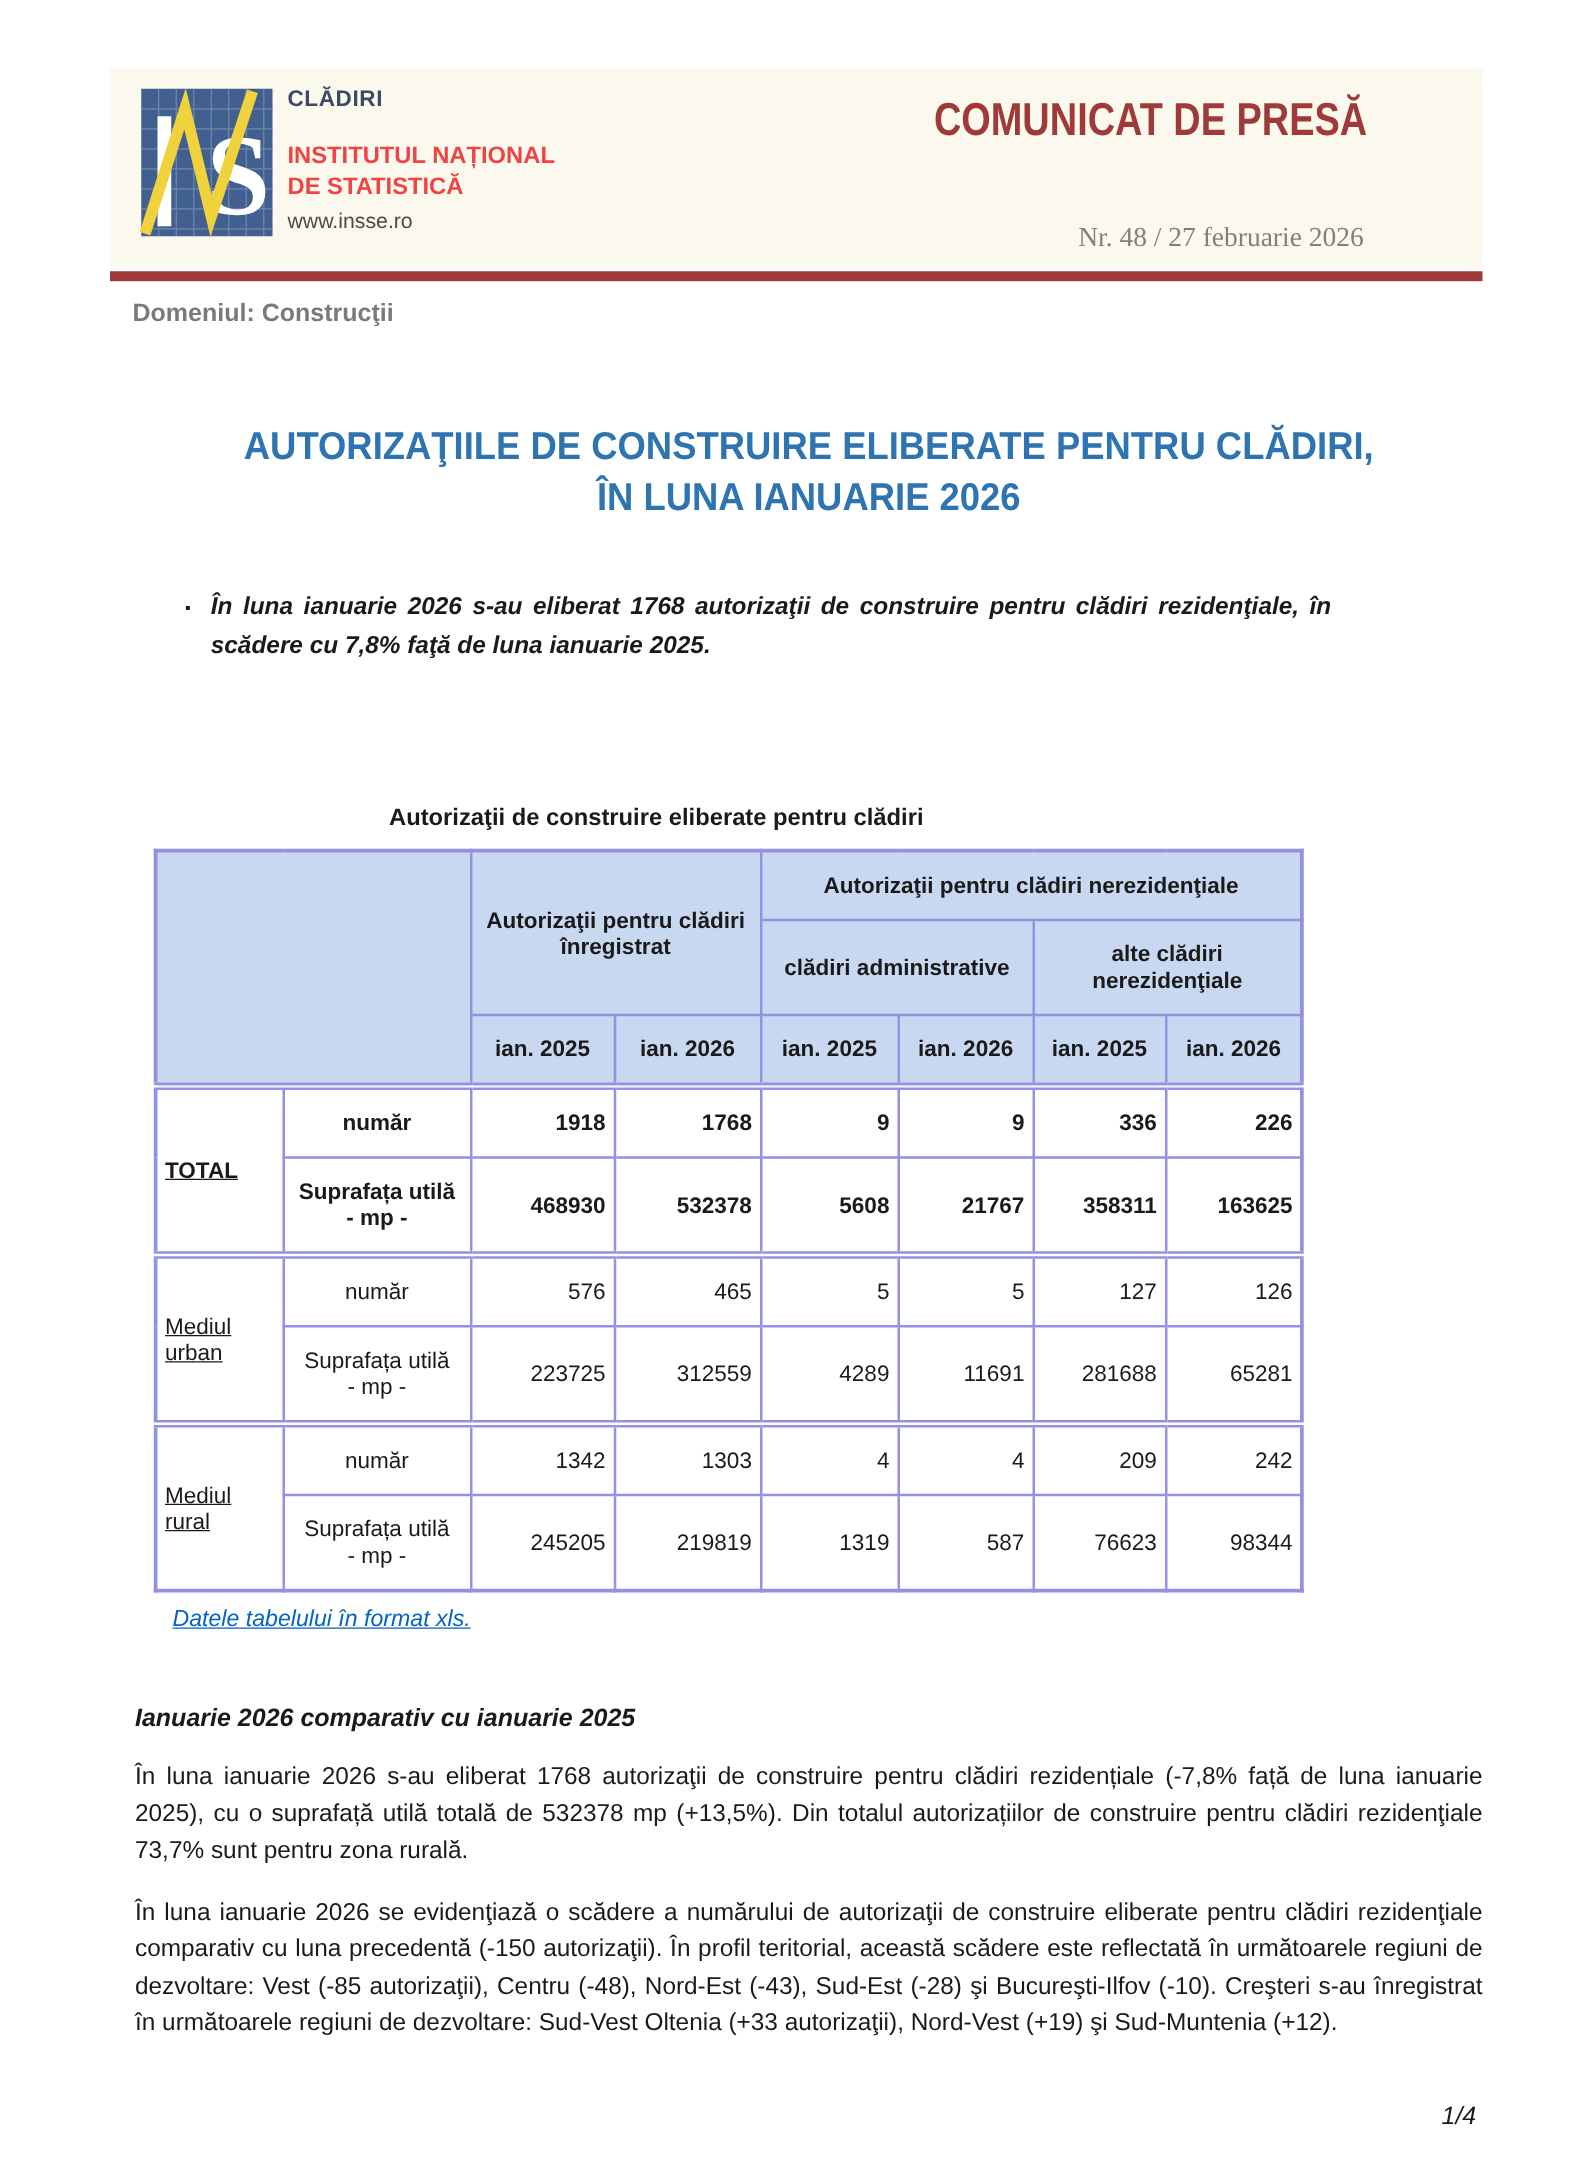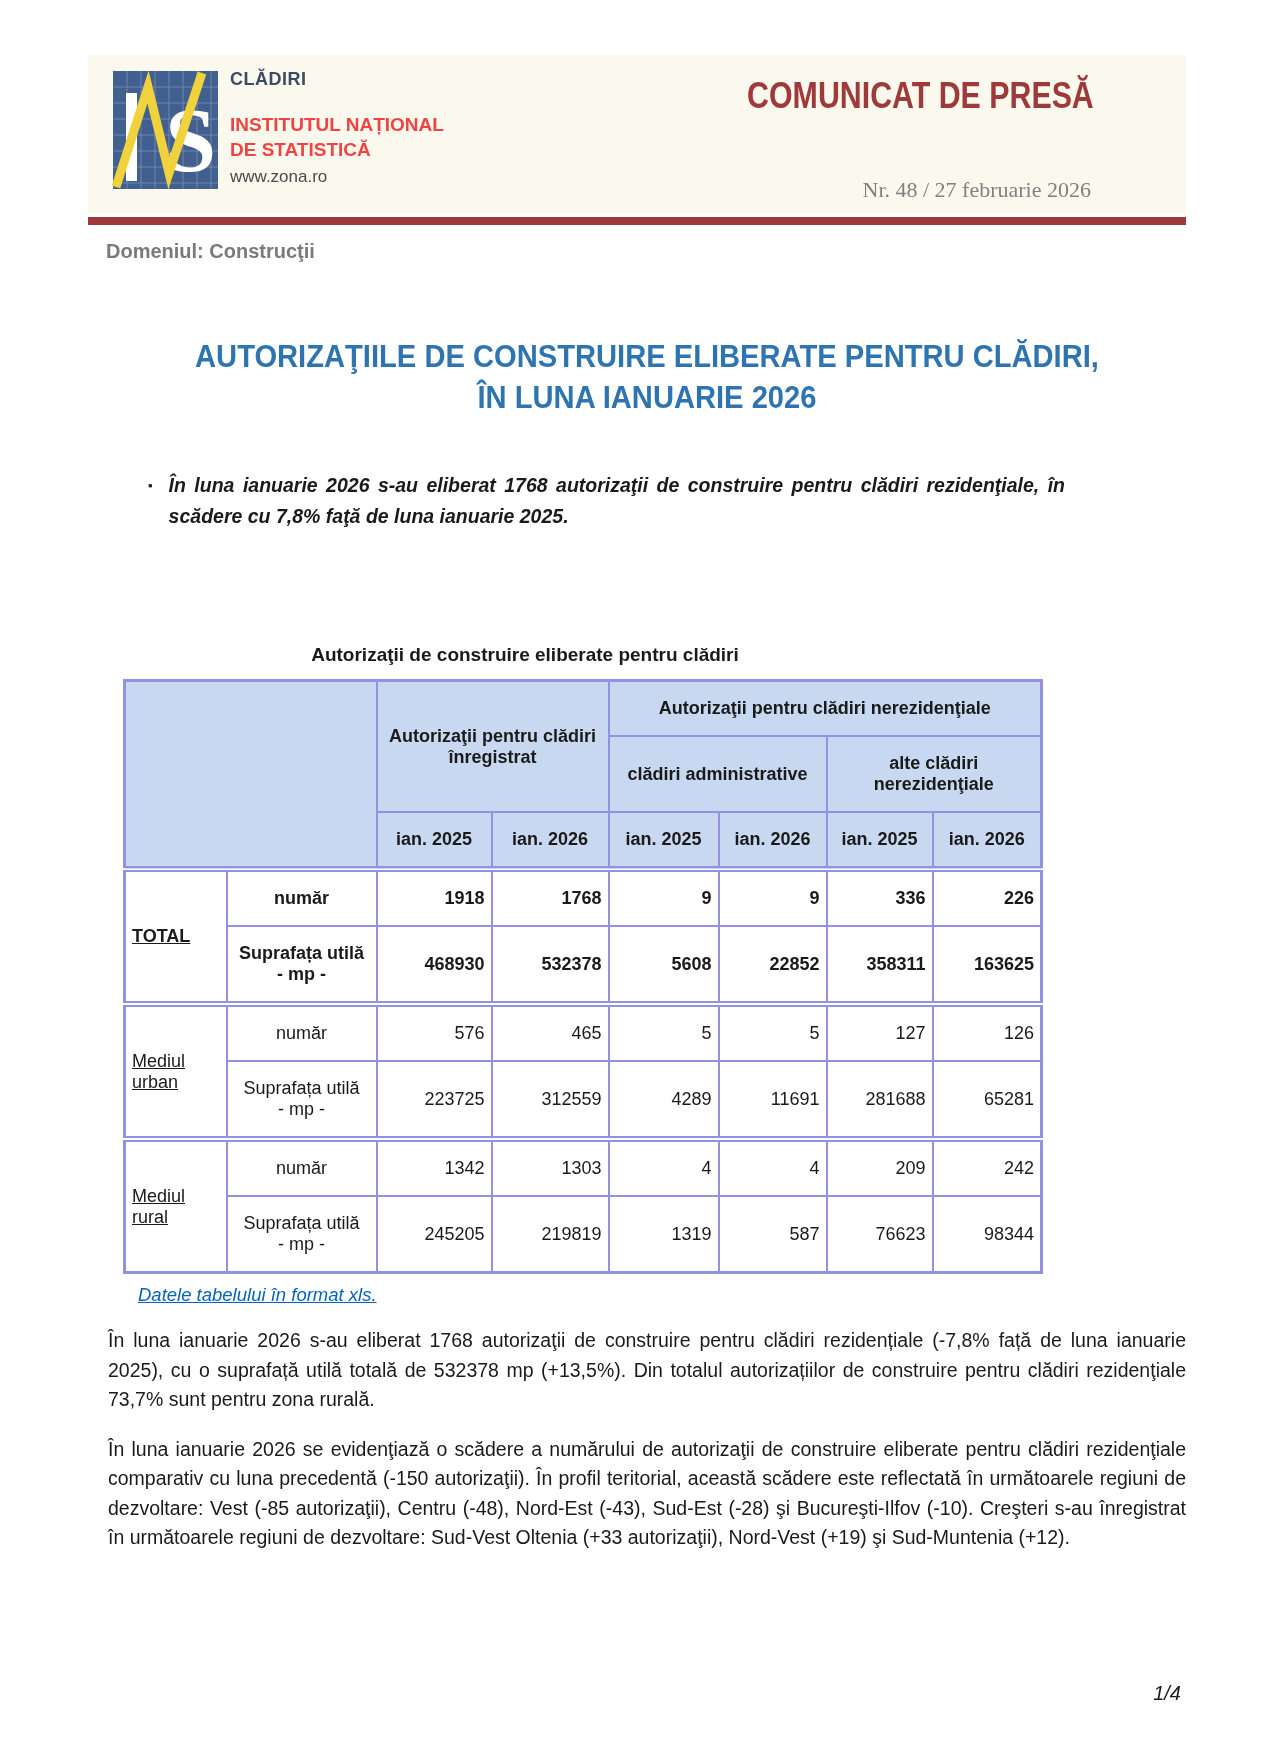--- a/index.html
+++ b/index.html
@@ -96,21 +96,21 @@
         <text x="52" y="100" font-family="Liberation Serif, serif" font-size="92" font-weight="bold" fill="#ffffff">S</text>
         <path d="M3 116 L35 16 L56 102 L89 2" fill="none" stroke="#f0d23c" stroke-width="9"></path>
       </svg>
     </div>
     <div class="logo-textcol">
       <div class="logo-country">CLĂDIRI</div>
       <div class="logo-inst">
         <div>INSTITUTUL NAȚIONAL</div>
         <div>DE STATISTICĂ</div>
       </div>
-      <div class="logo-site">www.zona.ro</div>
+      <div class="logo-site">www.insse.ro</div>
     </div>
     <div class="press-title">COMUNICAT DE PRESĂ</div>
     <div class="press-no">Nr. 48 / 27 februarie 2026</div>
   </div>
   <div class="red-rule"></div>
   <div class="domain">Domeniul: Construcţii</div>
 
   <div class="main">
 
     <div class="doc-title">
@@ -169,21 +169,21 @@
             <td class="num">226</td>
           </tr>
           <tr class="area-row bold-row">
             <td class="metric">
               <span>Suprafața utilă</span>
               <span class="area-l2">- mp -</span>
             </td>
             <td class="num">468930</td>
             <td class="num">532378</td>
             <td class="num">5608</td>
-            <td class="num">22852</td>
+            <td class="num">21767</td>
             <td class="num">358311</td>
             <td class="num">163625</td>
           </tr>
 
           <tr class="count-row group-start">
             <td class="rowlabel" rowspan="2">Mediul urban</td>
             <td class="metric">număr</td>
             <td class="num">576</td>
             <td class="num">465</td>
             <td class="num">5</td>
@@ -225,18 +225,19 @@
             <td class="num">587</td>
             <td class="num">76623</td>
             <td class="num">98344</td>
           </tr>
         </tbody>
       </table>
 
       <a class="xls-link">Datele tabelului în format xls.</a>
     </div>
 
+    <div class="cmp-heading">Ianuarie 2026 comparativ cu ianuarie 2025</div>
     <p class="para">În luna ianuarie 2026 s-au eliberat 1768 autorizaţii de construire pentru clădiri rezidențiale (-7,8% față de luna ianuarie 2025), cu o suprafață utilă totală de 532378 mp (+13,5%). Din totalul autorizațiilor de construire pentru clădiri rezidenţiale 73,7% sunt pentru zona rurală.</p>
     <p class="para">În luna ianuarie 2026 se evidenţiază o scădere a numărului de autorizaţii de construire eliberate pentru clădiri rezidenţiale comparativ cu luna precedentă (-150 autorizaţii). În profil teritorial, această scădere este reflectată în următoarele regiuni de dezvoltare: Vest (-85 autorizaţii), Centru (-48), Nord-Est (-43), Sud-Est (-28) şi Bucureşti-Ilfov (-10). Creşteri s-au înregistrat în următoarele regiuni de dezvoltare: Sud-Vest Oltenia (+33 autorizaţii), Nord-Vest (+19) şi Sud-Muntenia (+12).</p>
   </div>
 
   <div class="page-num">1/4</div>
 </div>
 
 </body></html>

